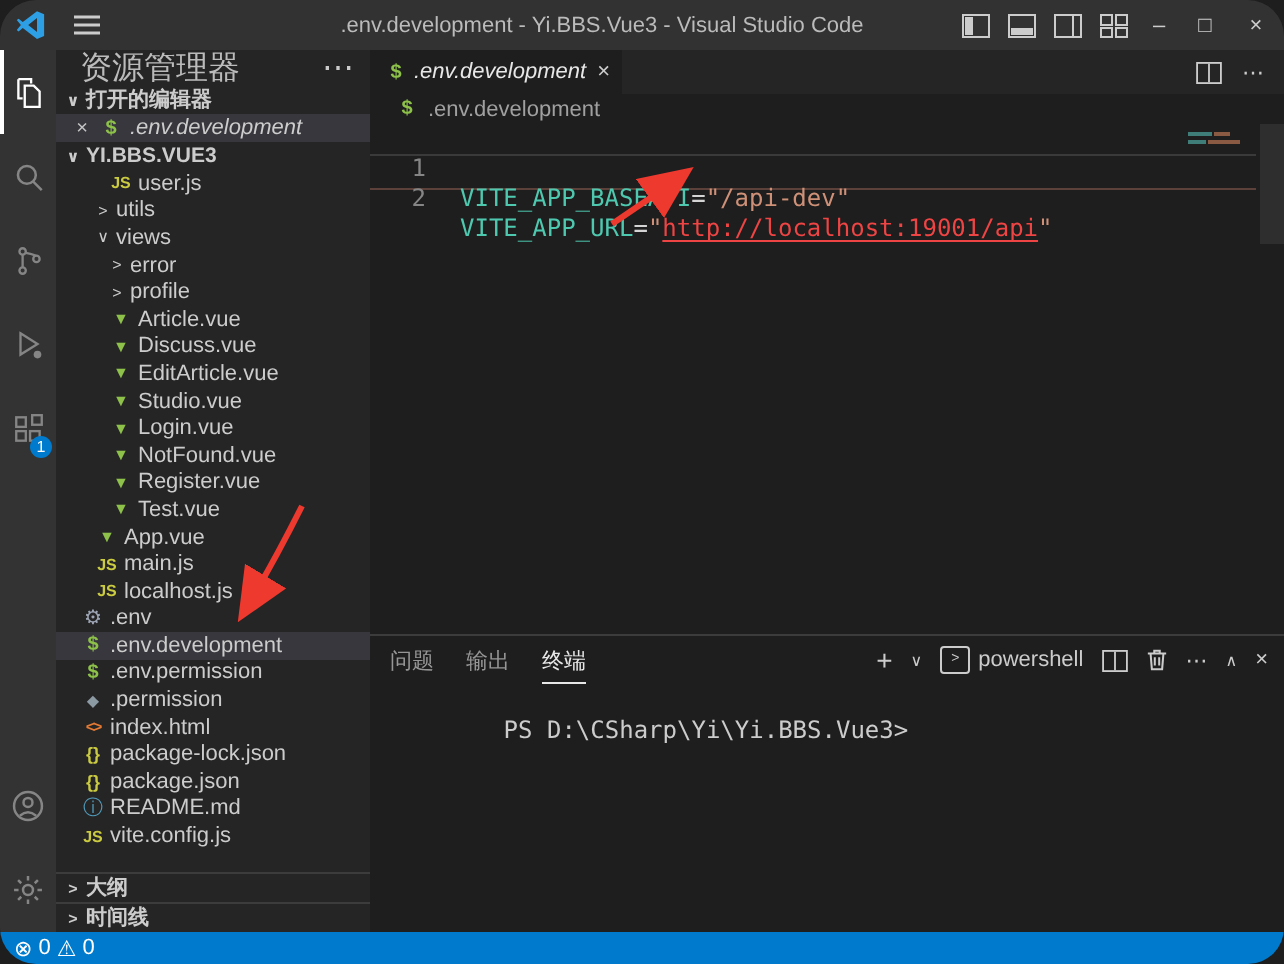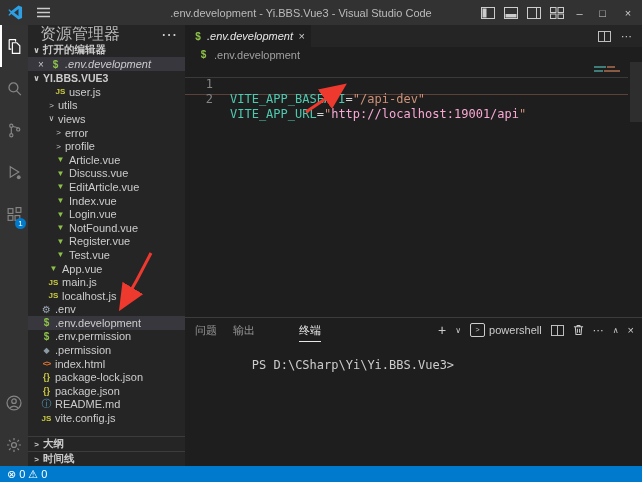--- a/index.html
+++ b/index.html
@@ -1,17 +1,17 @@
 <!DOCTYPE html>
 <html><head>
 <meta charset="utf-8">
 <style>
   html,body{margin:0;padding:0;background:#1e1e1e;}
   .window{position:relative;width:642px;height:482px;background:#1e1e1e;overflow:hidden;
-          font-family:"Liberation Sans","DejaVu Sans",sans-serif;color:#cccccc;font-size:11px;}
+          font-family:"Liberation Sans","DejaVu Sans",sans-serif;color:#cccccc;font-size:11px;border-radius:18px;}
   
   .titlebar{position:absolute;top:0;left:0;right:0;height:25px;background:#323233;display:flex;align-items:center;}
   .tb-logo{width:30px;display:flex;justify-content:center;}
   .tb-menu{width:26px;color:#cccccc;display:flex;justify-content:center;}
   .tb-title{position:absolute;left:120px;right:160px;text-align:center;color:#bbbbbb;font-size:11px;white-space:nowrap;overflow:hidden;}
   .tb-right{position:absolute;right:0;top:0;height:25px;display:flex;align-items:center;}
   .tb-btn{width:23px;height:25px;display:flex;align-items:center;justify-content:center;color:#cccccc;}
   .tb-btn.close{width:28px;}
   
   .activitybar{position:absolute;left:0;top:25px;width:28px;bottom:16px;background:#333333;}
@@ -51,32 +51,32 @@
   .tab-close{margin-left:auto;color:#cccccc;font-size:11px;}
   .tab-actions{margin-left:auto;display:flex;align-items:center;gap:10px;padding-right:10px;color:#cccccc;}
   .breadcrumb{position:absolute;top:22px;left:0;right:0;height:15px;display:flex;align-items:center;padding-left:12px;gap:4px;color:#a0a0a0;font-size:11px;background:#1e1e1e;}
   .code{position:absolute;top:37px;left:0;right:0;bottom:148px;background:#1e1e1e;font-family:"DejaVu Sans Mono","Liberation Mono",monospace;font-size:12px;}
   .codeline{position:absolute;left:0;right:0;height:15px;line-height:15px;white-space:pre;}
   .gutter{position:absolute;left:0;width:28px;text-align:right;color:#858585;}
   .codetext{position:absolute;left:45px;}
   .tok-var{color:#4ec9b0;}
   .tok-op{color:#d4d4d4;}
   .tok-str{color:#ce9178;}
-  .tok-link{color:#f9a8d4;text-underline-offset:2px;}
+  .tok-link{color:#ef4444;text-decoration:underline;text-underline-offset:2px;}
   .curline{position:absolute;left:0;right:14px;top:15px;height:16px;border-top:1px solid #3a3a3a;border-bottom:1px solid #5c413a;}
   .minimap{position:absolute;right:14px;top:4px;width:34px;}
   .mm-line{height:2px;margin-bottom:2px;display:flex;gap:1px;}
   .mm-teal{background:#3f7d79;height:2px;}
   .mm-orange{background:#8a5a43;height:2px;}
   .scrollbar{position:absolute;right:0;top:0;width:12px;height:60px;background:rgba(121,121,121,0.18);}
   
   .panel{position:absolute;left:0;right:0;bottom:0;height:148px;background:#1e1e1e;border-top:1px solid #3c3c3c;}
   .panel-tabs{height:24px;display:flex;align-items:flex-start;gap:16px;padding-left:10px;font-size:11px;color:#969696;}
   .ptab{height:24px;display:flex;align-items:center;}
-  .ptab.active{color:#e7e7e7;box-shadow:inset 0 -1px 0 #e7e7e7;margin-left:28px;}
+  .ptab.active{color:#e7e7e7;box-shadow:inset 0 -1px 0 #e7e7e7;}
   .panel-actions{position:absolute;right:8px;top:0;height:24px;display:flex;align-items:center;gap:9px;color:#cccccc;}
   .pa-plus{font-size:14px;}
   .pa-chev{font-size:8px;color:#cccccc;}
   .ps-icon{width:13px;height:12px;border:1px solid #cccccc;border-radius:2px;font-size:7px;line-height:11px;text-align:center;color:#cccccc;}
   .terminal{position:absolute;top:26px;left:9px;right:4px;font-family:"DejaVu Sans Mono","Liberation Mono",monospace;font-size:12px;color:#cccccc;white-space:pre;}
   
   .statusbar{position:absolute;left:0;right:0;bottom:0;height:16px;background:#007acc;color:#ffffff;display:flex;align-items:center;font-size:11px;}
   .sb-left{display:flex;align-items:center;gap:8px;padding-left:7px;}
   .sb-right{margin-left:auto;display:flex;align-items:center;gap:13px;padding-right:9px;}
   .sb-seg{display:flex;align-items:center;gap:3px;white-space:nowrap;}
@@ -243,21 +243,21 @@
     <span class="flabel">Discuss.vue</span>
   </div>
         <div class="tree-row" style="padding-left: 26px;">
 
     <span class="ficon i-vue">▼</span>
     <span class="flabel">EditArticle.vue</span>
   </div>
         <div class="tree-row" style="padding-left: 26px;">
 
     <span class="ficon i-vue">▼</span>
-    <span class="flabel">Index.vue</span>
+    <span class="flabel">Studio.vue</span>
   </div>
         <div class="tree-row" style="padding-left: 26px;">
 
     <span class="ficon i-vue">▼</span>
     <span class="flabel">Login.vue</span>
   </div>
         <div class="tree-row" style="padding-left: 26px;">
 
     <span class="ficon i-vue">▼</span>
     <span class="flabel">NotFound.vue</span>

